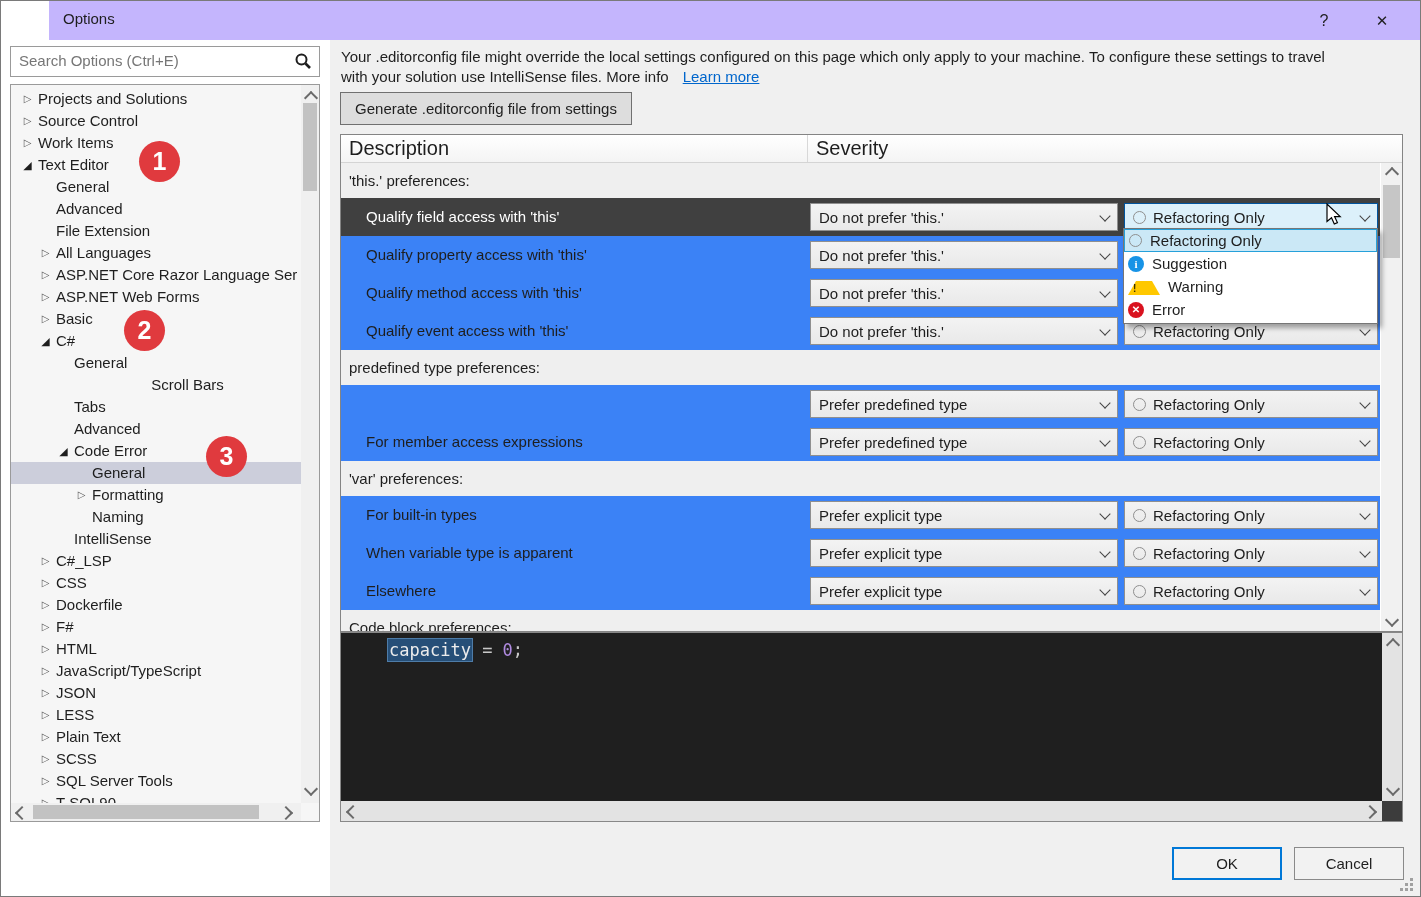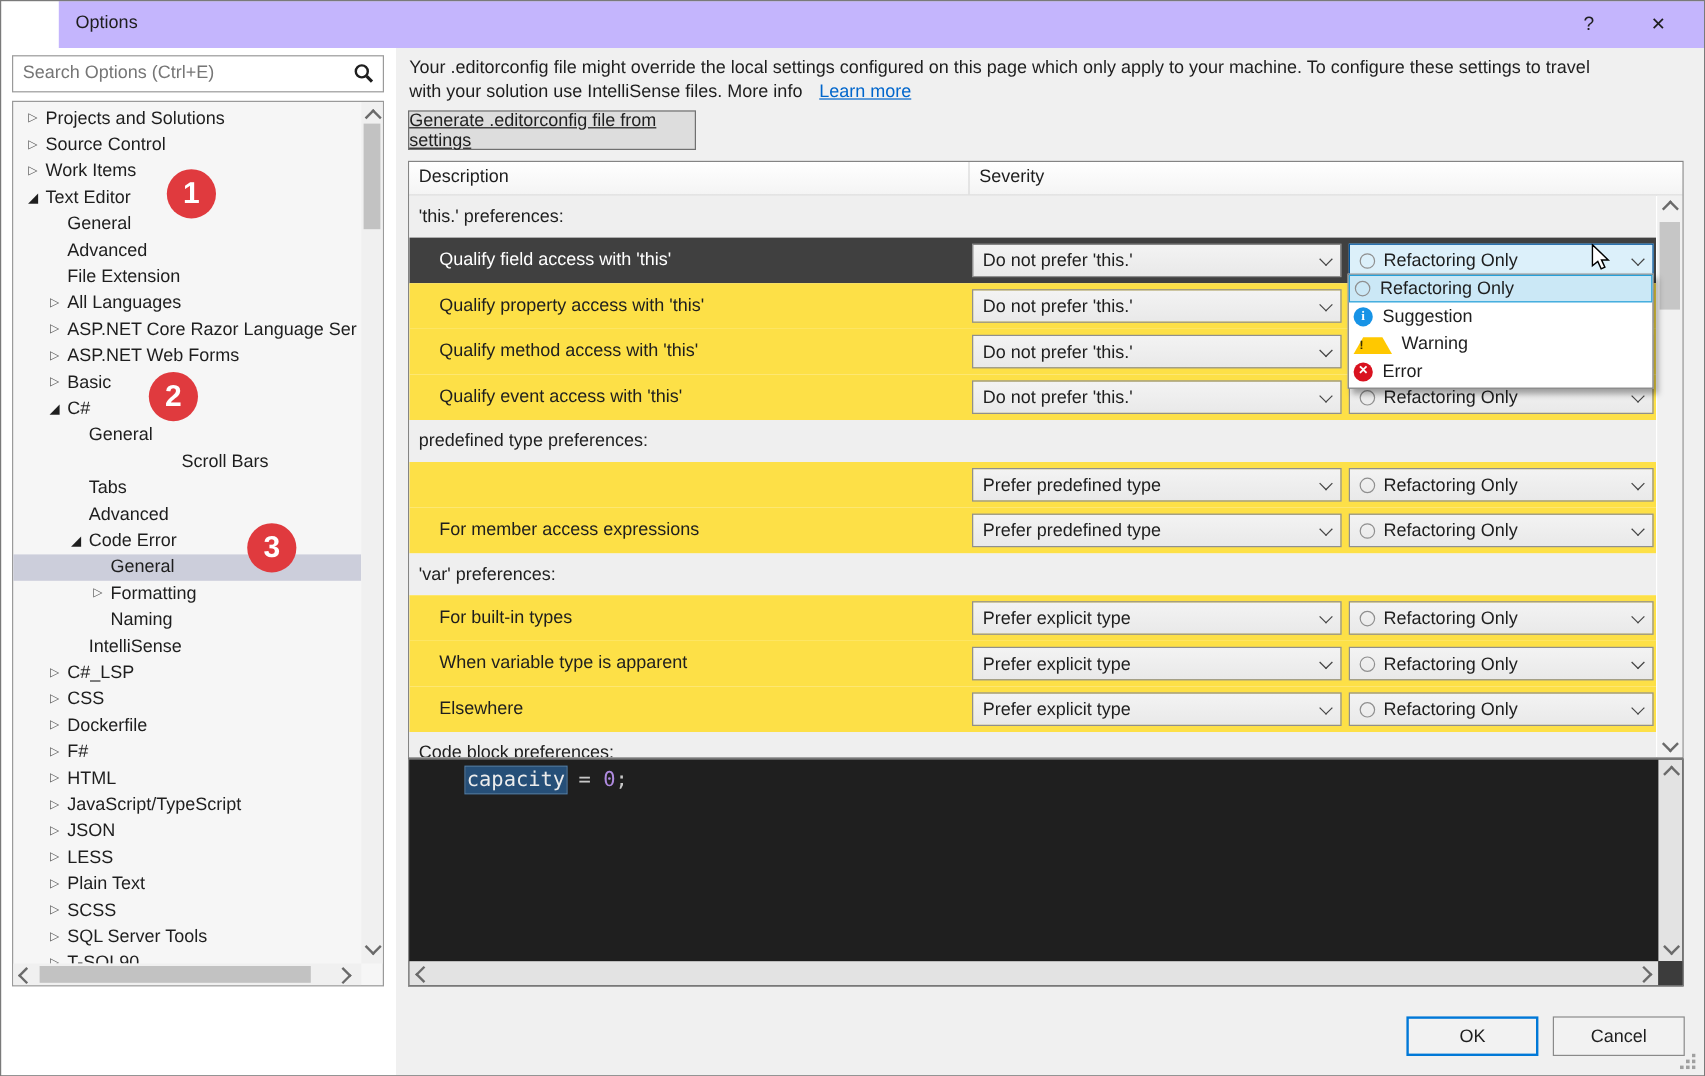--- a/index.html
+++ b/index.html
@@ -50,34 +50,34 @@
     font-size:25px;font-weight:bold;text-align:center;line-height:41px;z-index:40;}
   .badge1{left:139px;top:141px;}
   .badge2{left:124px;top:310px;}
   .badge3{left:206px;top:436px;}
 
   
   .info{position:absolute;left:341px;top:47px;width:1062px;font-size:15px;line-height:19.5px;color:#1e1e1e;}
   .info a{color:#0066cc;text-decoration:underline;margin-left:14px;}
 
   
-  .gen-btn{position:absolute;left:340px;top:92px;width:240px;height:33px;background:#dddddd;border:1px solid #707070;
-    font-size:15px;color:#1e1e1e;display:flex;align-items:center;justify-content:center;box-sizing:border-box;text-decoration:underline;}
+  .gen-btn{position:absolute;left:340px;top:92px;width:292px;height:33px;background:#dddddd;border:1px solid #707070;
+    font-size:15px;color:#1e1e1e;display:flex;align-items:center;justify-content:center;box-sizing:border-box;}
 
   
   .table{position:absolute;left:340px;top:134px;width:1063px;height:498px;background:#fff;border:1px solid #848484;box-sizing:border-box;overflow:hidden;}
-  .thead{position:absolute;left:0;top:0;right:0;height:27px;background:linear-gradient(#ffffff,#f4f4f4);border-bottom:1px solid #d4d4d4;display:flex;font-size:15px;}
+  .thead{position:absolute;left:0;top:0;right:0;height:27px;background:linear-gradient(#ffffff,#f4f4f4);border-bottom:1px solid #d4d4d4;display:flex;font-size:20px;}
   .th{line-height:26px;padding-left:8px;box-sizing:border-box;border-right:1px solid #d8d8d8;}
   .th:last-child{border-right:none;}
   .th.c1{width:467px;}
   .th.c2{width:313px;}
   .th.c3{flex:1;}
   .tbody{position:absolute;left:0;top:28px;width:1039px;bottom:0;overflow:hidden;}
   .group-row{height:35px;line-height:35px;background:#efefef;font-size:15px;padding-left:8px;}
-  .data-row{height:38px;background:#fde047;position:relative;}
+  .data-row{height:38px;background:#3b82f6;position:relative;}
   .data-row .desc{position:absolute;left:25px;top:0;line-height:38px;font-size:15px;}
   .data-row.sel{background:#404040;}
   .data-row.sel .desc{color:#fff;}
 
   .combo{position:absolute;top:5px;height:28px;box-sizing:border-box;border:1px solid #8f8f8f;
     background:linear-gradient(#f3f3f3,#e9e9e9);display:flex;align-items:center;padding:0 8px;font-size:15px;gap:7px;}
   .combo .lbl{flex:1;white-space:nowrap;overflow:hidden;}
   .combo .cv{width:7px;height:7px;border-right:1.6px solid #444;border-bottom:1.6px solid #444;transform:rotate(45deg);margin-top:-3px;flex:0 0 7px;}
   .combo.pref{left:469px;width:308px;}
   .combo.sev{left:783px;width:254px;}

